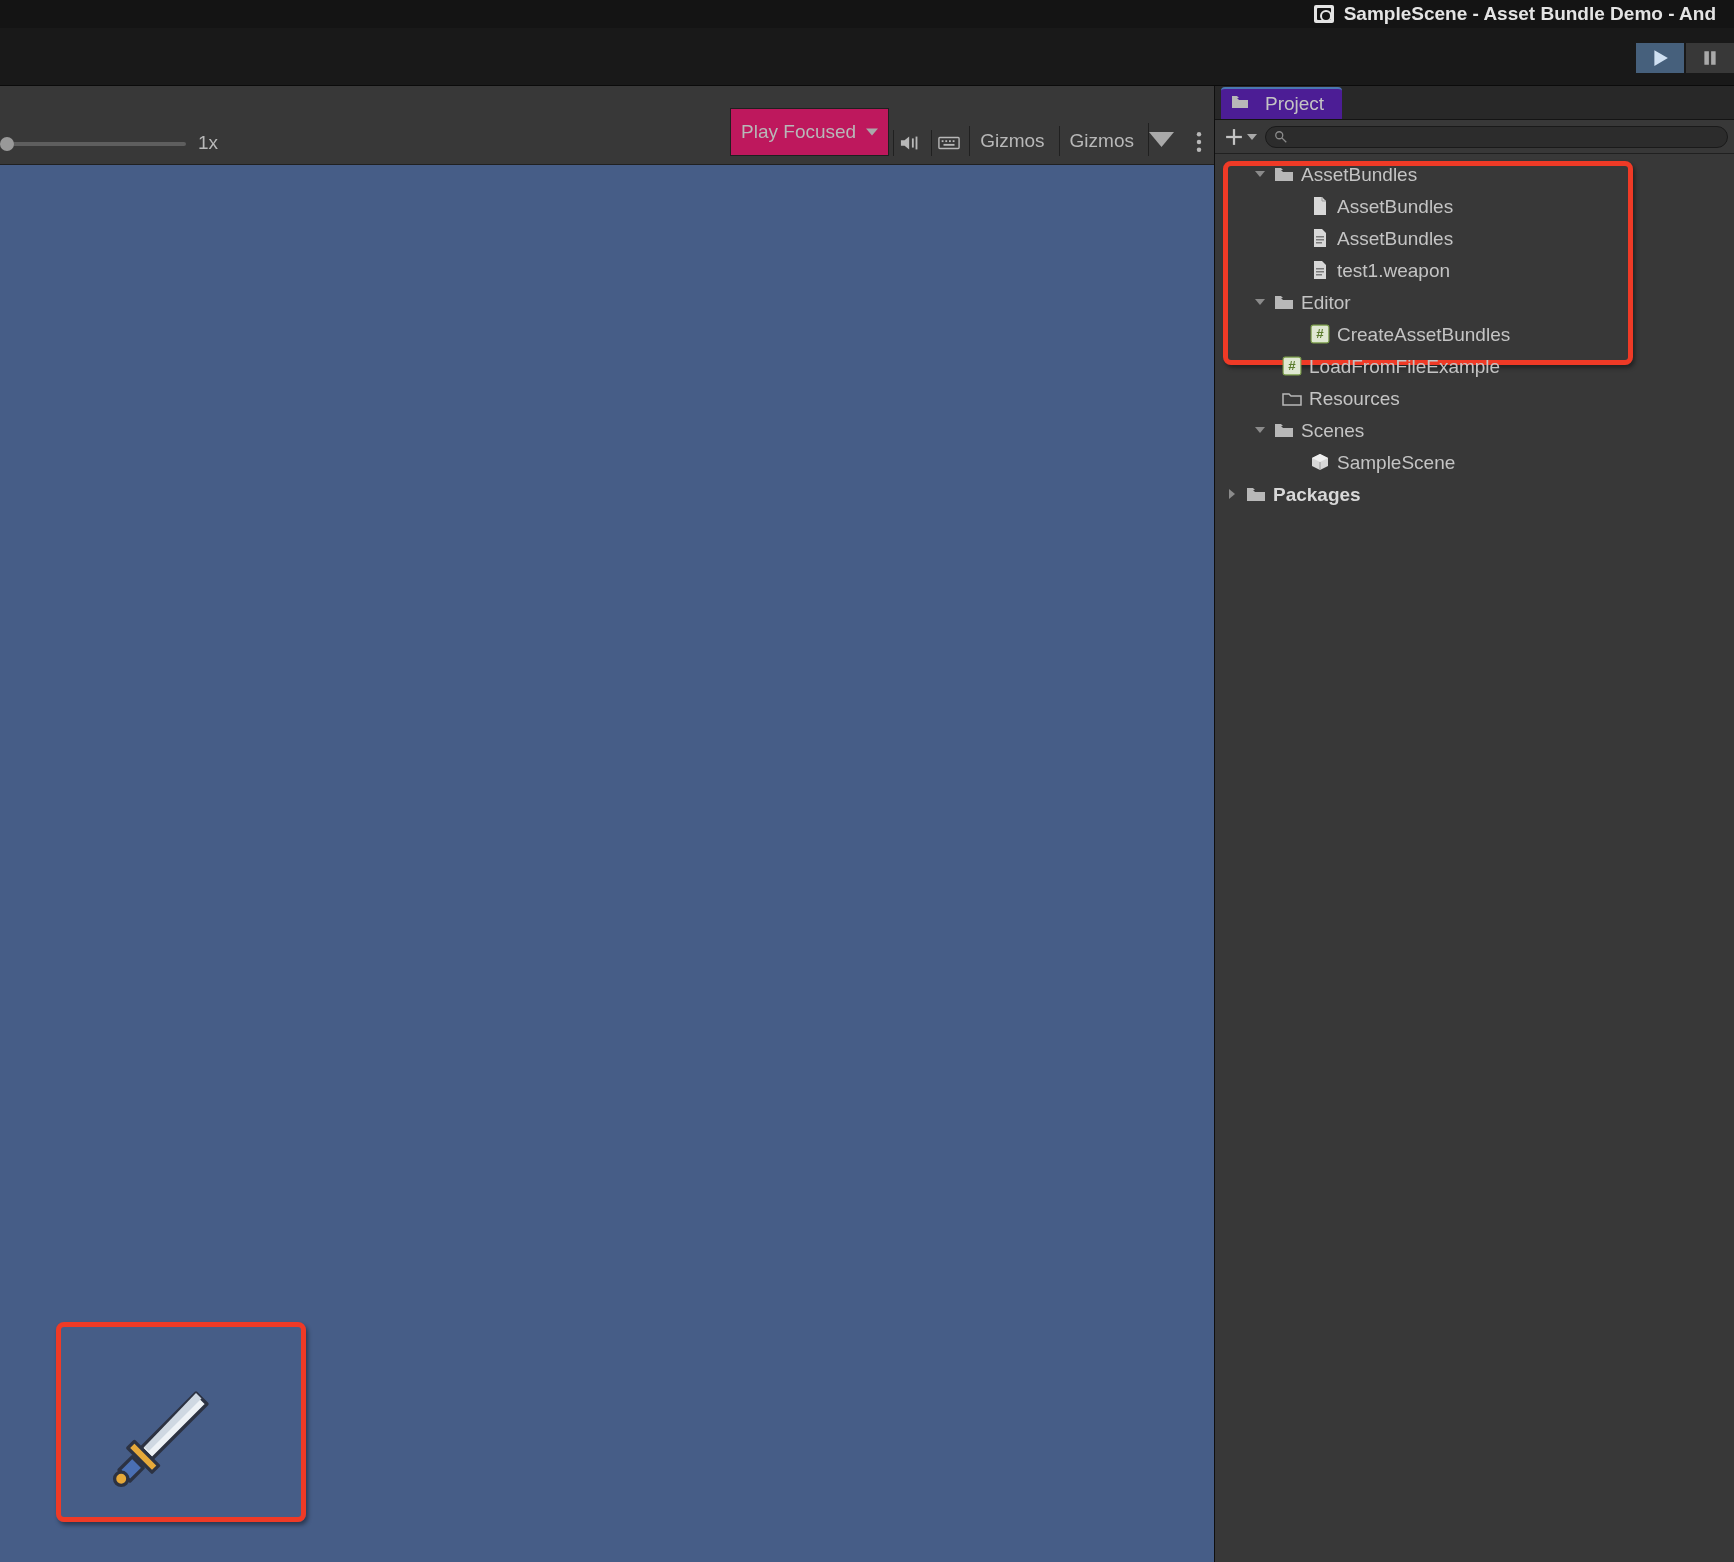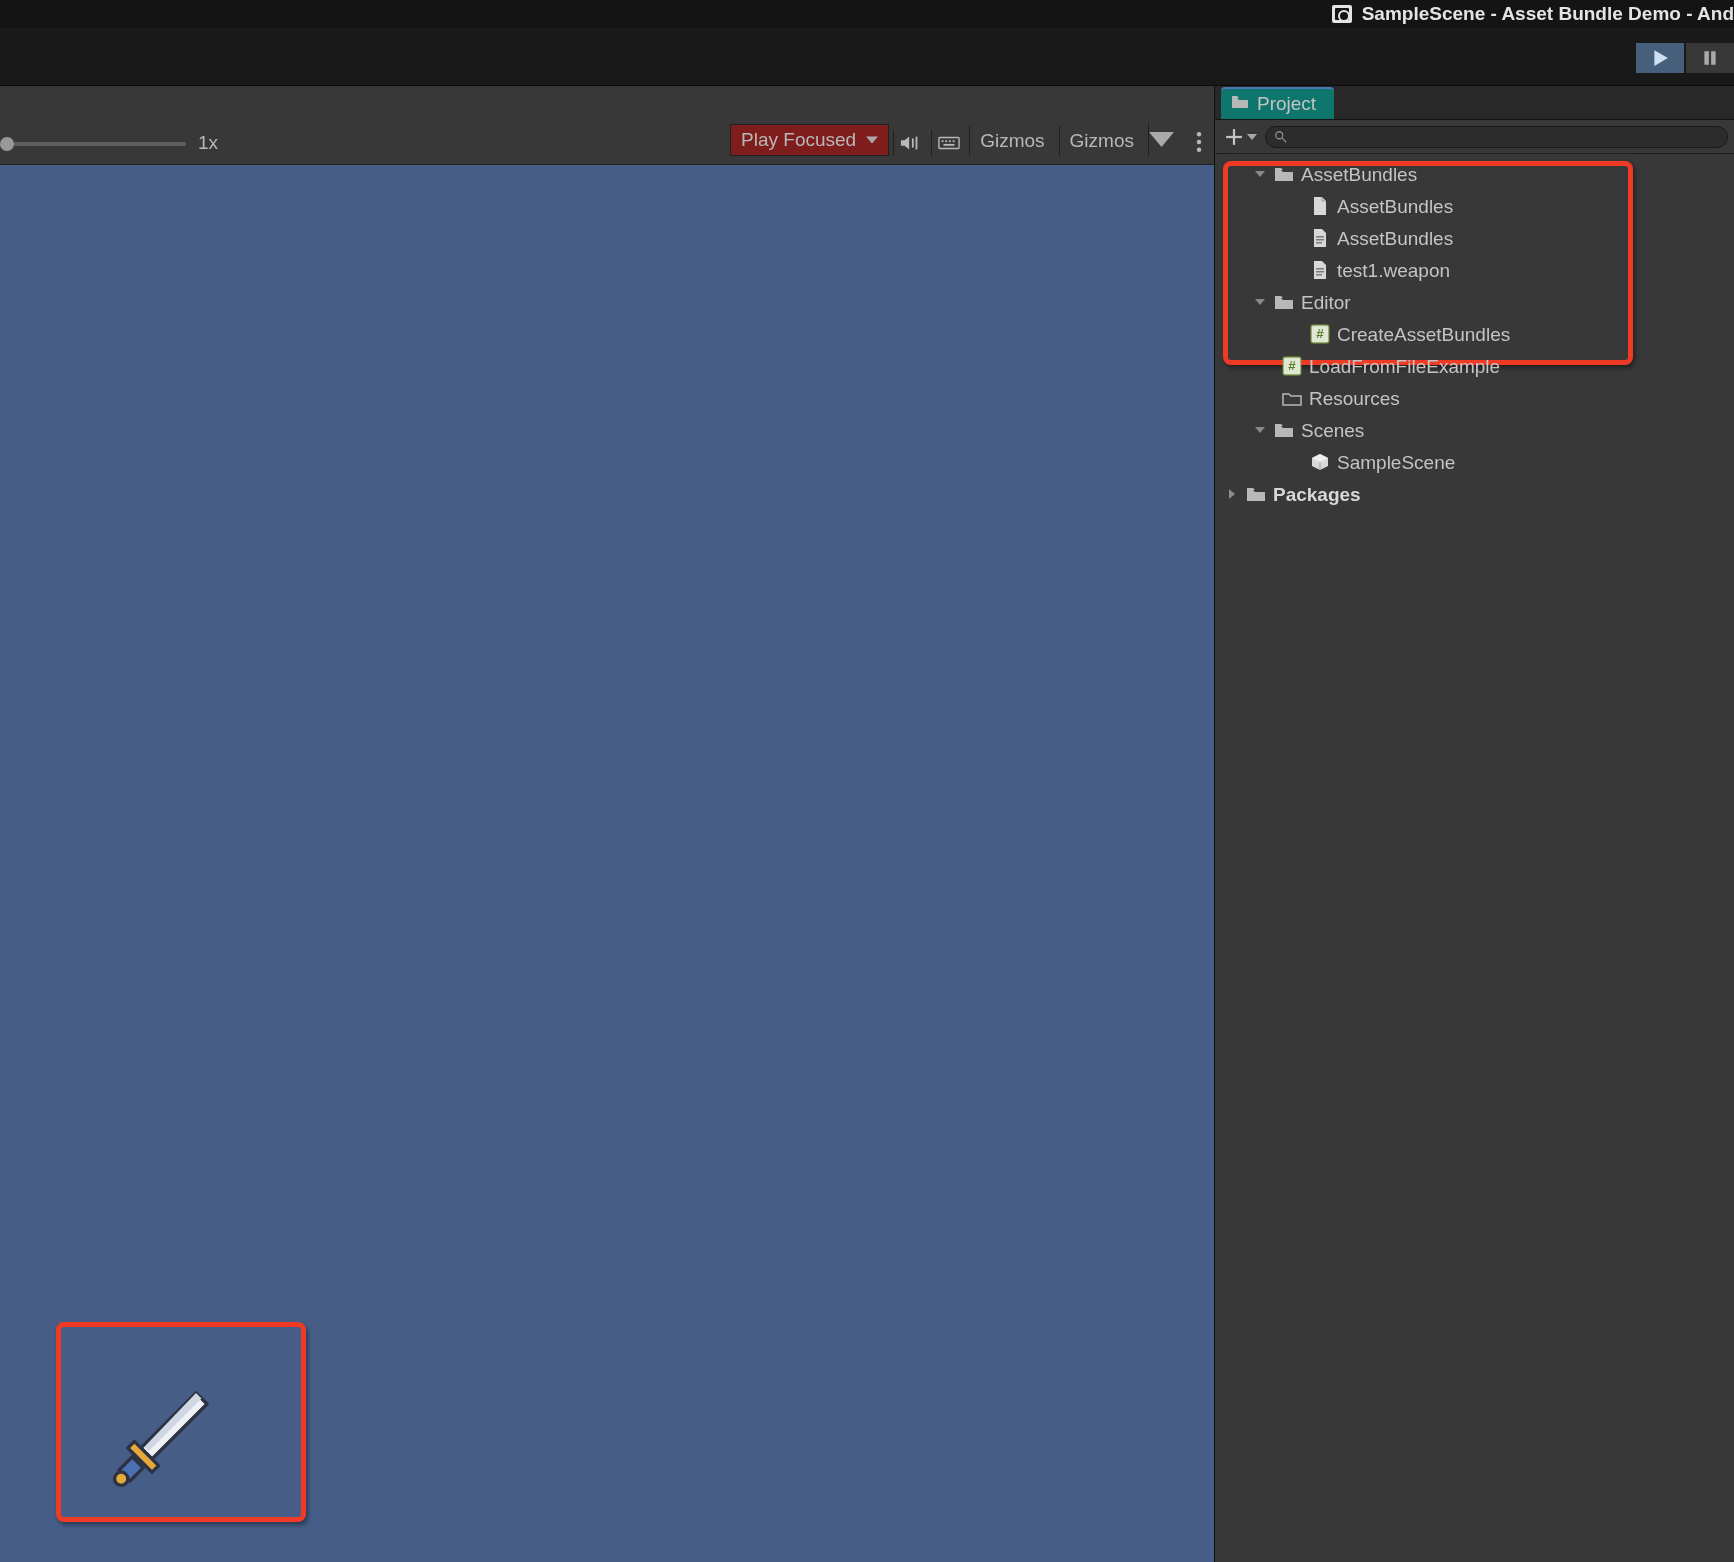--- a/index.html
+++ b/index.html
@@ -20,21 +20,21 @@
     display: flex;
     justify-content: center;
     align-items: center;
     font-size: 19px;
     font-weight: 700;
     color: #e4e4e4;
     overflow: hidden;
   }
   .titlebar .title-content { 
     position: absolute;
-    right: 0;
+    right: 18px;
     display: flex;
     align-items: center;
     gap: 10px;
     white-space: nowrap;
   }
   .title-icon {
     width: 20px; height: 18px;
     background: #e4e4e4;
     border-radius: 2px;
     position: relative;
@@ -108,22 +108,22 @@
     margin:0 8px 10px 0; align-self:flex-end; position: relative;
   }
   .scale-slider::after{
     content:""; position:absolute; left:0; top:-5px;
     width:14px; height:14px; border-radius:50%;
     background:#999;
   }
   .scale-label { margin-right: auto; padding-bottom:2px; }
   .tb-dd {
     display:flex; align-items:center; gap:10px;
-    padding:4px 10px;
-    background:#7f1d1d;
+    padding:12px 10px;
+    background:#be185d;
     border:1px solid #202020;
     margin-left:4px;
   }
   .tb-dd .dd-arrow svg { width:12px; height:12px; }
   .tb-btn {
     padding:4px 10px;
     background:#383838;
     border-left:1px solid #202020;
     cursor:pointer;
   }
@@ -163,22 +163,22 @@
   
   .tabs {
     display:flex;
     height:34px;
     background:#282828;
     align-items:flex-end;
     padding-left:6px;
     border-bottom:1px solid #141414;
   }
   .tab {
-    display:flex; align-items:center; gap:8px;
-    background:#0f766e;
+    display:flex; align-items:center; gap:16px;
+    background:#4c1d95;
     padding:4px 18px 4px 10px;
     border-top:2px solid #4a77b3;
     font-size:19px;
     color:#c4c4c4;
     border-top-left-radius:4px;
     border-top-right-radius:4px;
   }
   .proj-toolbar {
     height:34px;
     display:flex;

